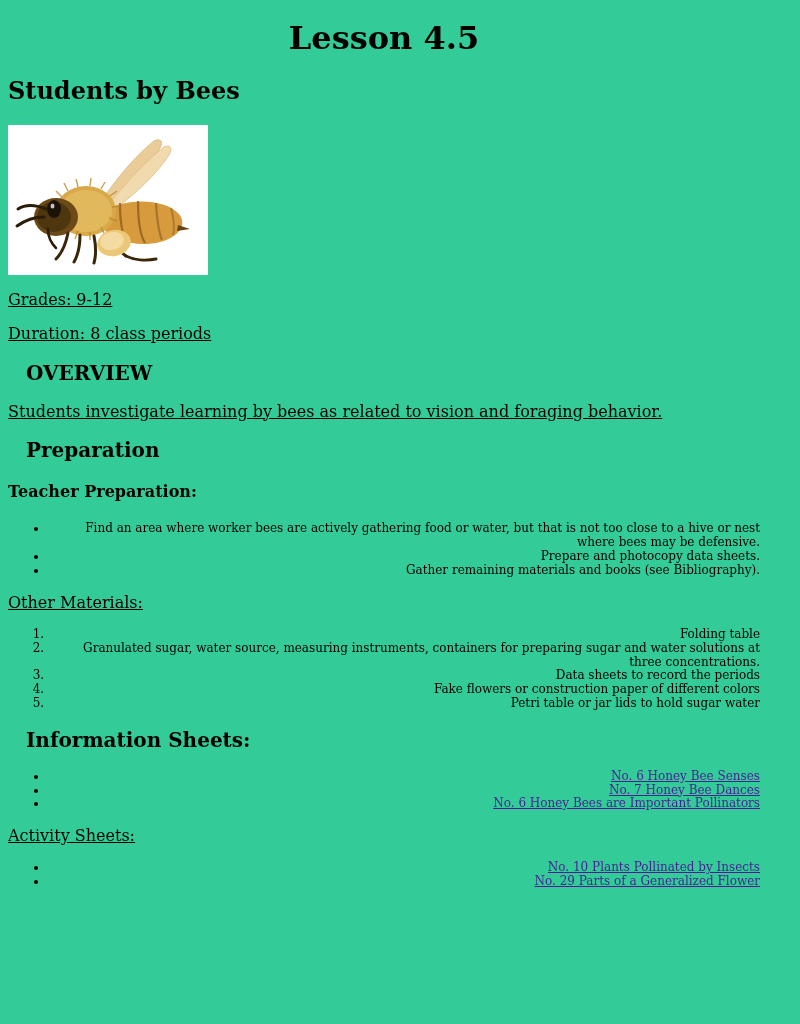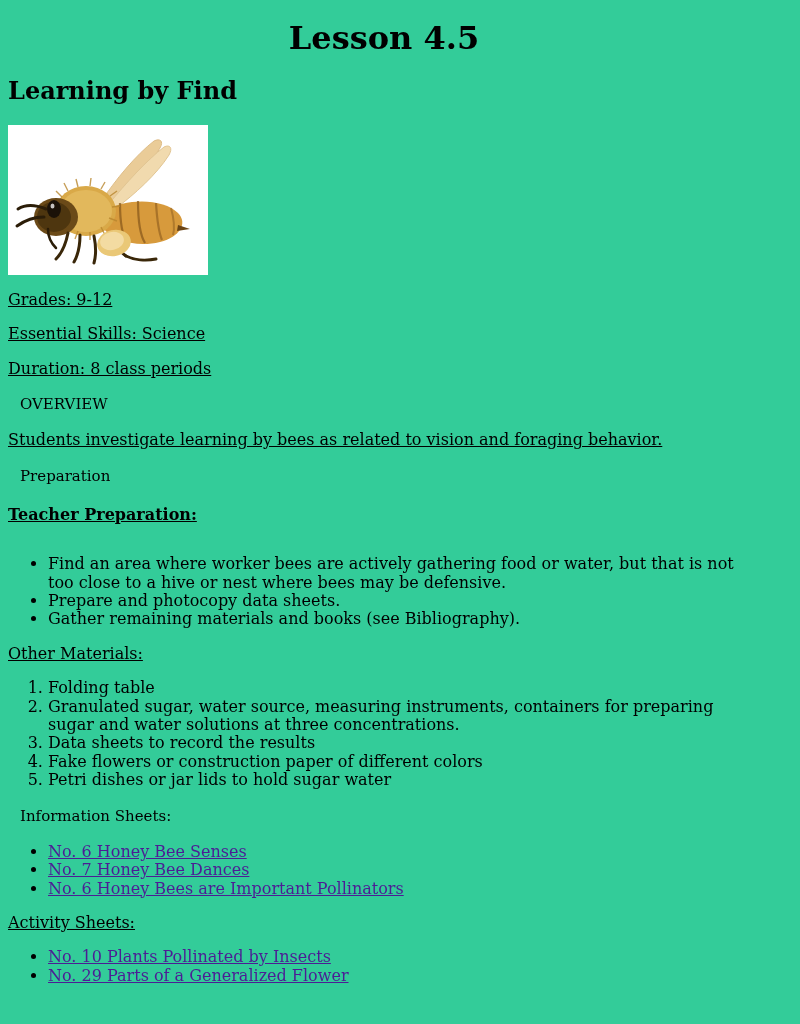--- a/index.html
+++ b/index.html
@@ -29,31 +29,30 @@
     margin: 21px 0 21px 0;
     line-height: 1.1;
   }
   h2.section-title {
     font-size: 24px;
     font-weight: bold;
     margin: 20px 0 20px 0;
     line-height: 1.15;
   }
   h3.section-title {
-    font-size: 15px;
-    font-weight: normal;
-    margin: 18px 0 18px 12px;
+    font-size: 20px;
+    font-weight: bold;
+    margin: 18px 0 18px 18px;
     line-height: 1.15;
   }
   h4.section-title {
     font-size: 16px;
     font-weight: bold;
-    margin: 21px 0 31px 0;
-    line-height: 1.15;
-    text-decoration: underline;
+    margin: 21px 0 21px 0;
+    line-height: 1.15;
   }
   p.body-text {
     font-size: 16px;
     margin: 16px 0 16px 0;
     line-height: 1.15;
     text-decoration: underline;
   }
   .bee-figure {
     margin: 0;
     padding: 0;
@@ -63,21 +62,22 @@
     height: 150px;
     display: block;
     background: #ffffff;
     position: relative;
     overflow: hidden;
   }
   ul.plain-list, ol.plain-list {
     margin: 16px 0 16px 0;
     padding-left: 40px;
     line-height: 1.15;
-    font-size: 16px;
+    font-size: 12px;
+    text-align: right;
   }
   ul.plain-list { list-style-type: disc; }
   ol.plain-list { list-style-type: decimal; }
   ul.plain-list li, ol.plain-list li {
     margin: 0;
     padding: 0;
   }
   a.sheet-link {
     color: #4c1d95;
     text-decoration: underline;
@@ -85,21 +85,21 @@
   
   .bee-photo svg { display: block; width: 200px; height: 150px; }
 </style>
 </head>
 <body>
 
 <div class="page">
 
   <h1 class="doc-title">Lesson 4.5</h1>
 
-  <h2 class="section-title">Learning by Find</h2>
+  <h2 class="section-title">Students by Bees</h2>
 
   <div class="bee-figure">
     <div class="bee-photo">
       <svg viewBox="0 0 200 150" xmlns="http://www.w3.org/2000/svg" aria-hidden="true">
         <rect x="0" y="0" width="200" height="150" fill="#ffffff"></rect>
 
         <g opacity="0.85">
           <path d="M92 78 C108 54 128 30 146 16 C152 13 156 16 152 23 C140 43 118 66 100 80 Z" fill="#e7c487" stroke="#d7b072" stroke-width="1"></path>
           <path d="M100 80 C118 58 138 36 156 22 C162 19 165 23 161 30 C149 49 126 70 108 83 Z" fill="#efd4a0" stroke="#dcbb80" stroke-width="1"></path>
         </g>
@@ -151,43 +151,42 @@
 
         <ellipse cx="106" cy="118" rx="17" ry="13" fill="#eac877" transform="rotate(-12 106 118)"></ellipse>
         <ellipse cx="104" cy="116" rx="12" ry="9" fill="#f3dba2" transform="rotate(-12 104 116)"></ellipse>
 
         <path d="M118 131 C126 135 138 136 148 134" stroke="#3a2709" stroke-width="3" fill="none" stroke-linecap="round"></path>
       </svg>
     </div>
   </div>
 
   <p class="body-text">Grades: 9-12</p>
-  <p class="body-text">Essential Skills: Science</p>
   <p class="body-text">Duration: 8 class periods</p>
 
   <h3 class="section-title">OVERVIEW</h3>
   <p class="body-text">Students investigate learning by bees as related to vision and foraging behavior.</p>
 
   <h3 class="section-title">Preparation</h3>
   <h4 class="section-title">Teacher Preparation:</h4>
 
   <ul class="plain-list">
     <li>Find an area where worker bees are actively gathering food or water, but that is not too close to a hive or nest where bees may be defensive.</li>
     <li>Prepare and photocopy data sheets.</li>
     <li>Gather remaining materials and books (see Bibliography).</li>
   </ul>
 
   <p class="body-text">Other Materials:</p>
 
   <ol class="plain-list">
     <li>Folding table</li>
     <li>Granulated sugar, water source, measuring instruments, containers for preparing sugar and water solutions at three concentrations.</li>
-    <li>Data sheets to record the results</li>
+    <li>Data sheets to record the periods</li>
     <li>Fake flowers or construction paper of different colors</li>
-    <li>Petri dishes or jar lids to hold sugar water</li>
+    <li>Petri table or jar lids to hold sugar water</li>
   </ol>
 
   <h3 class="section-title">Information Sheets:</h3>
 
   <ul class="plain-list">
     <li><a class="sheet-link" href="#">No. 6 Honey Bee Senses</a></li>
     <li><a class="sheet-link" href="#">No. 7 Honey Bee Dances</a></li>
     <li><a class="sheet-link" href="#">No. 6 Honey Bees are Important Pollinators</a></li>
   </ul>
 

